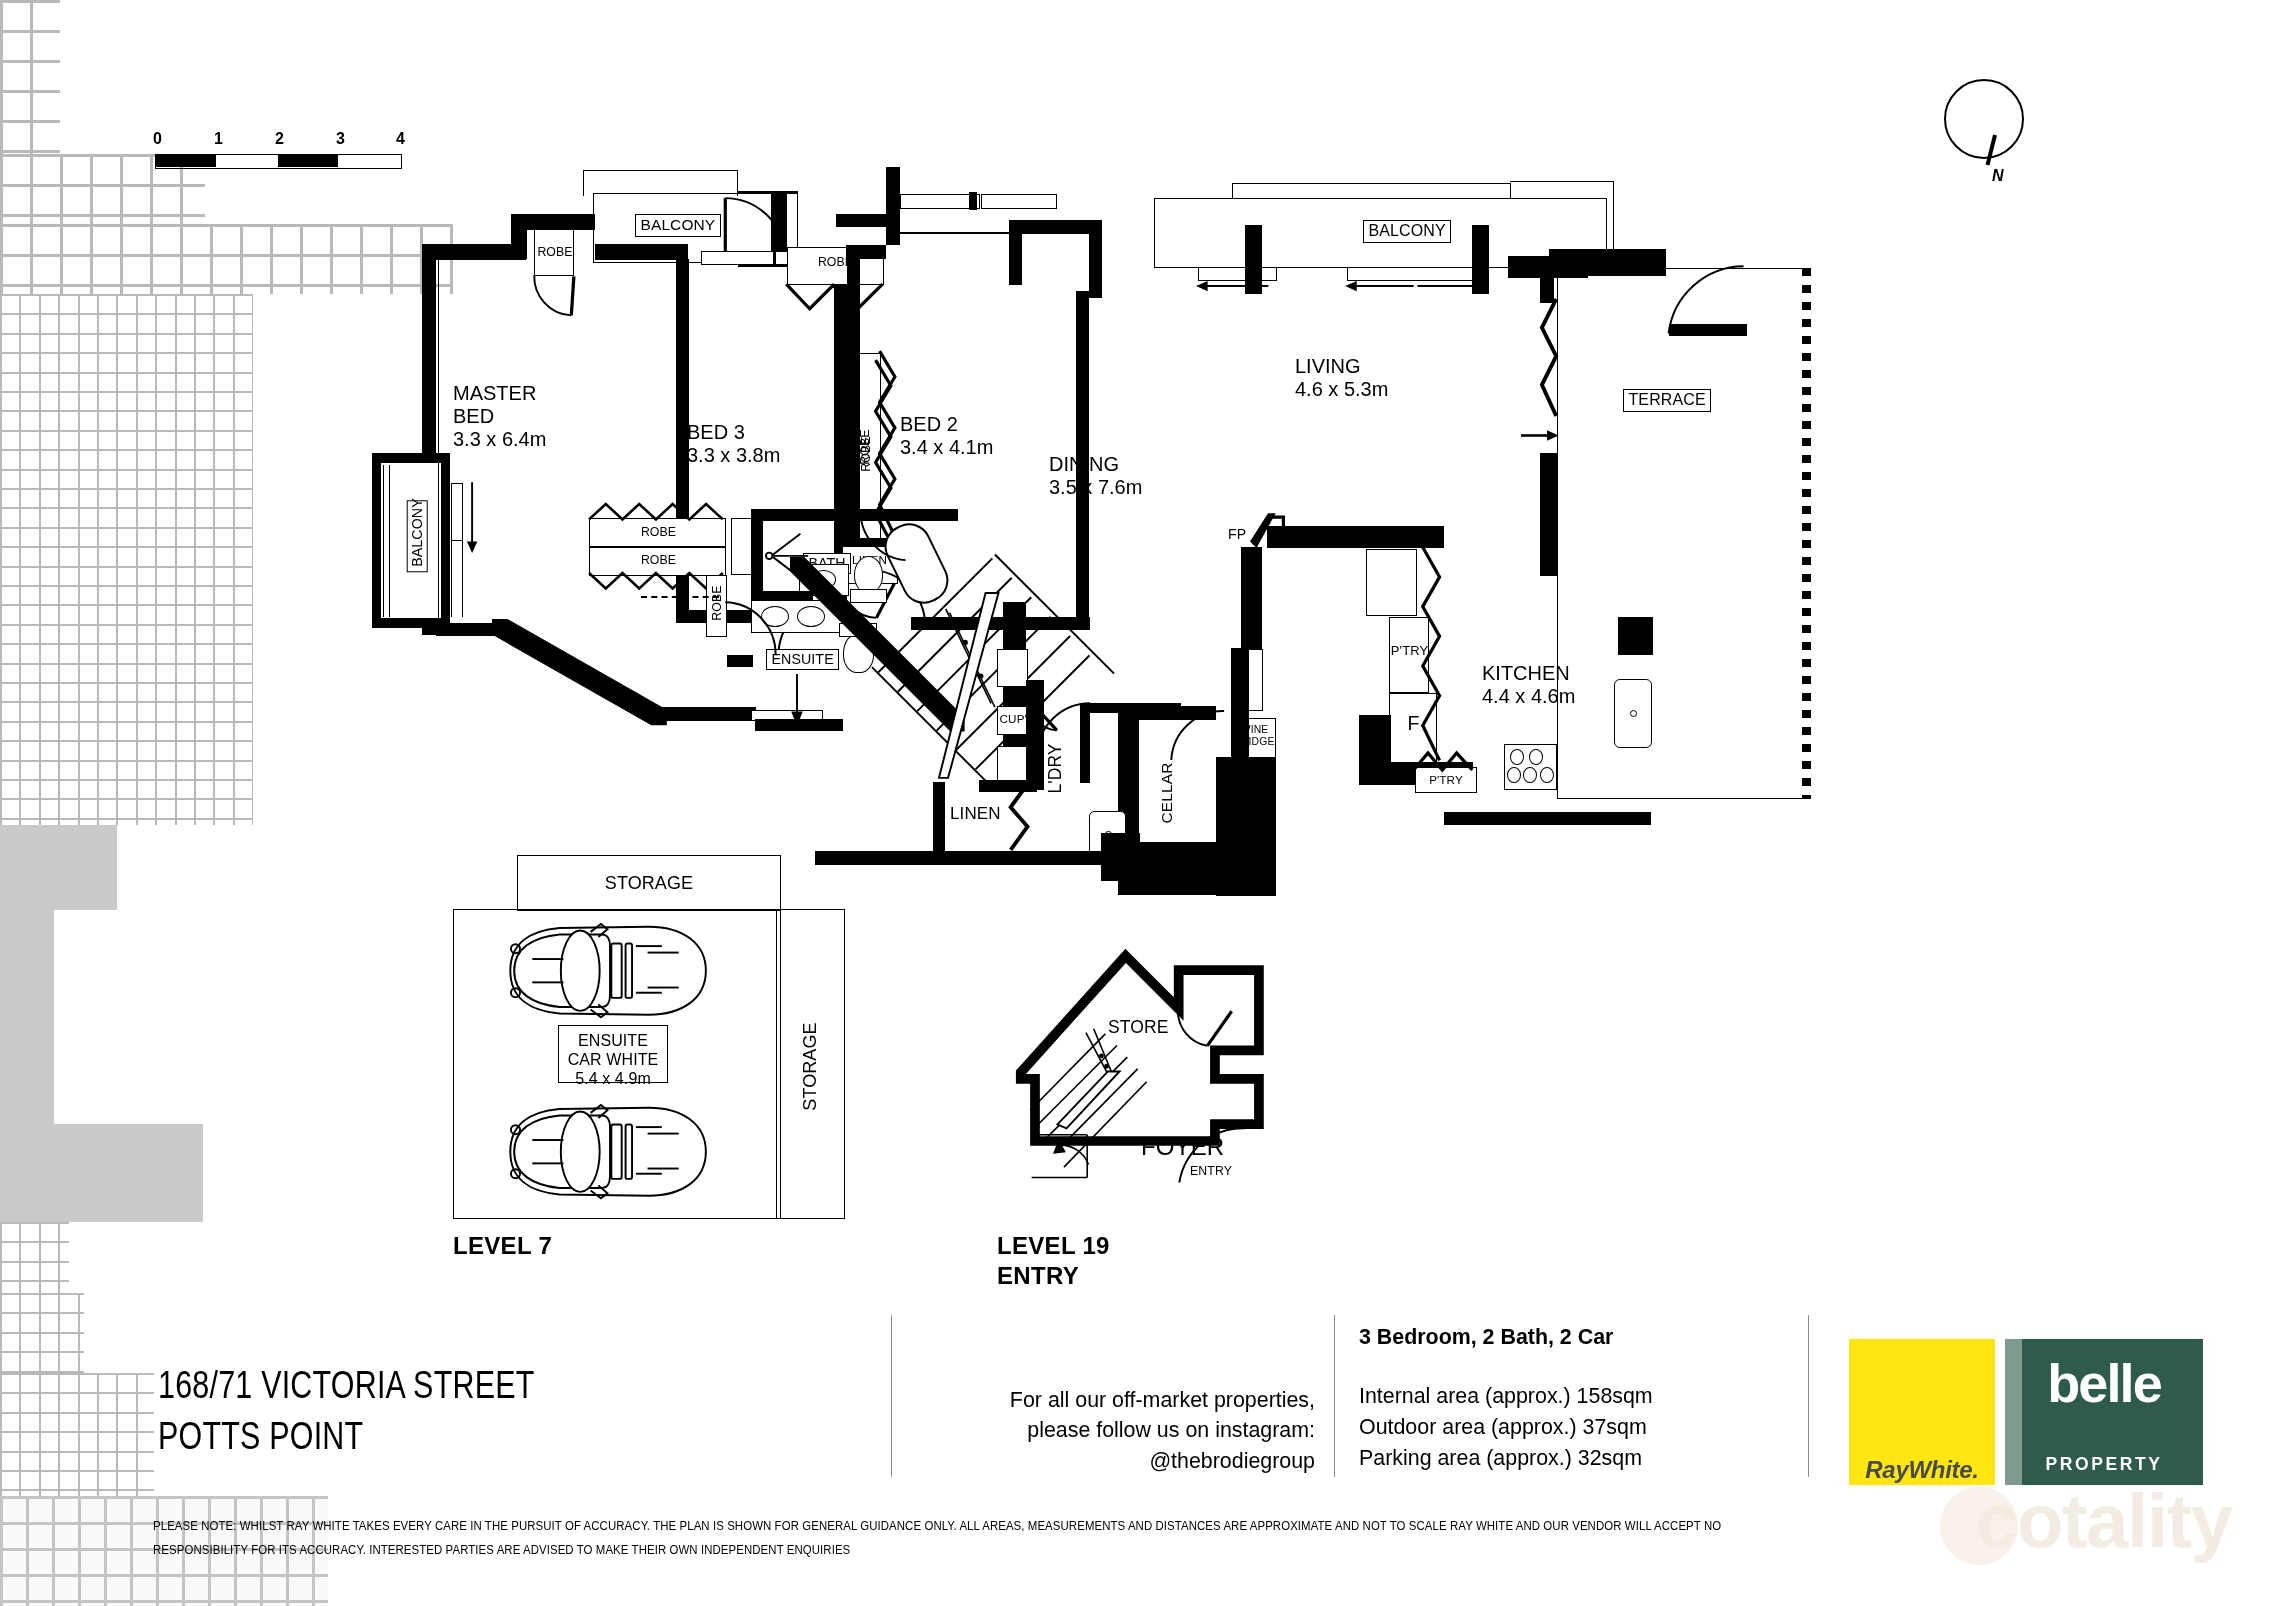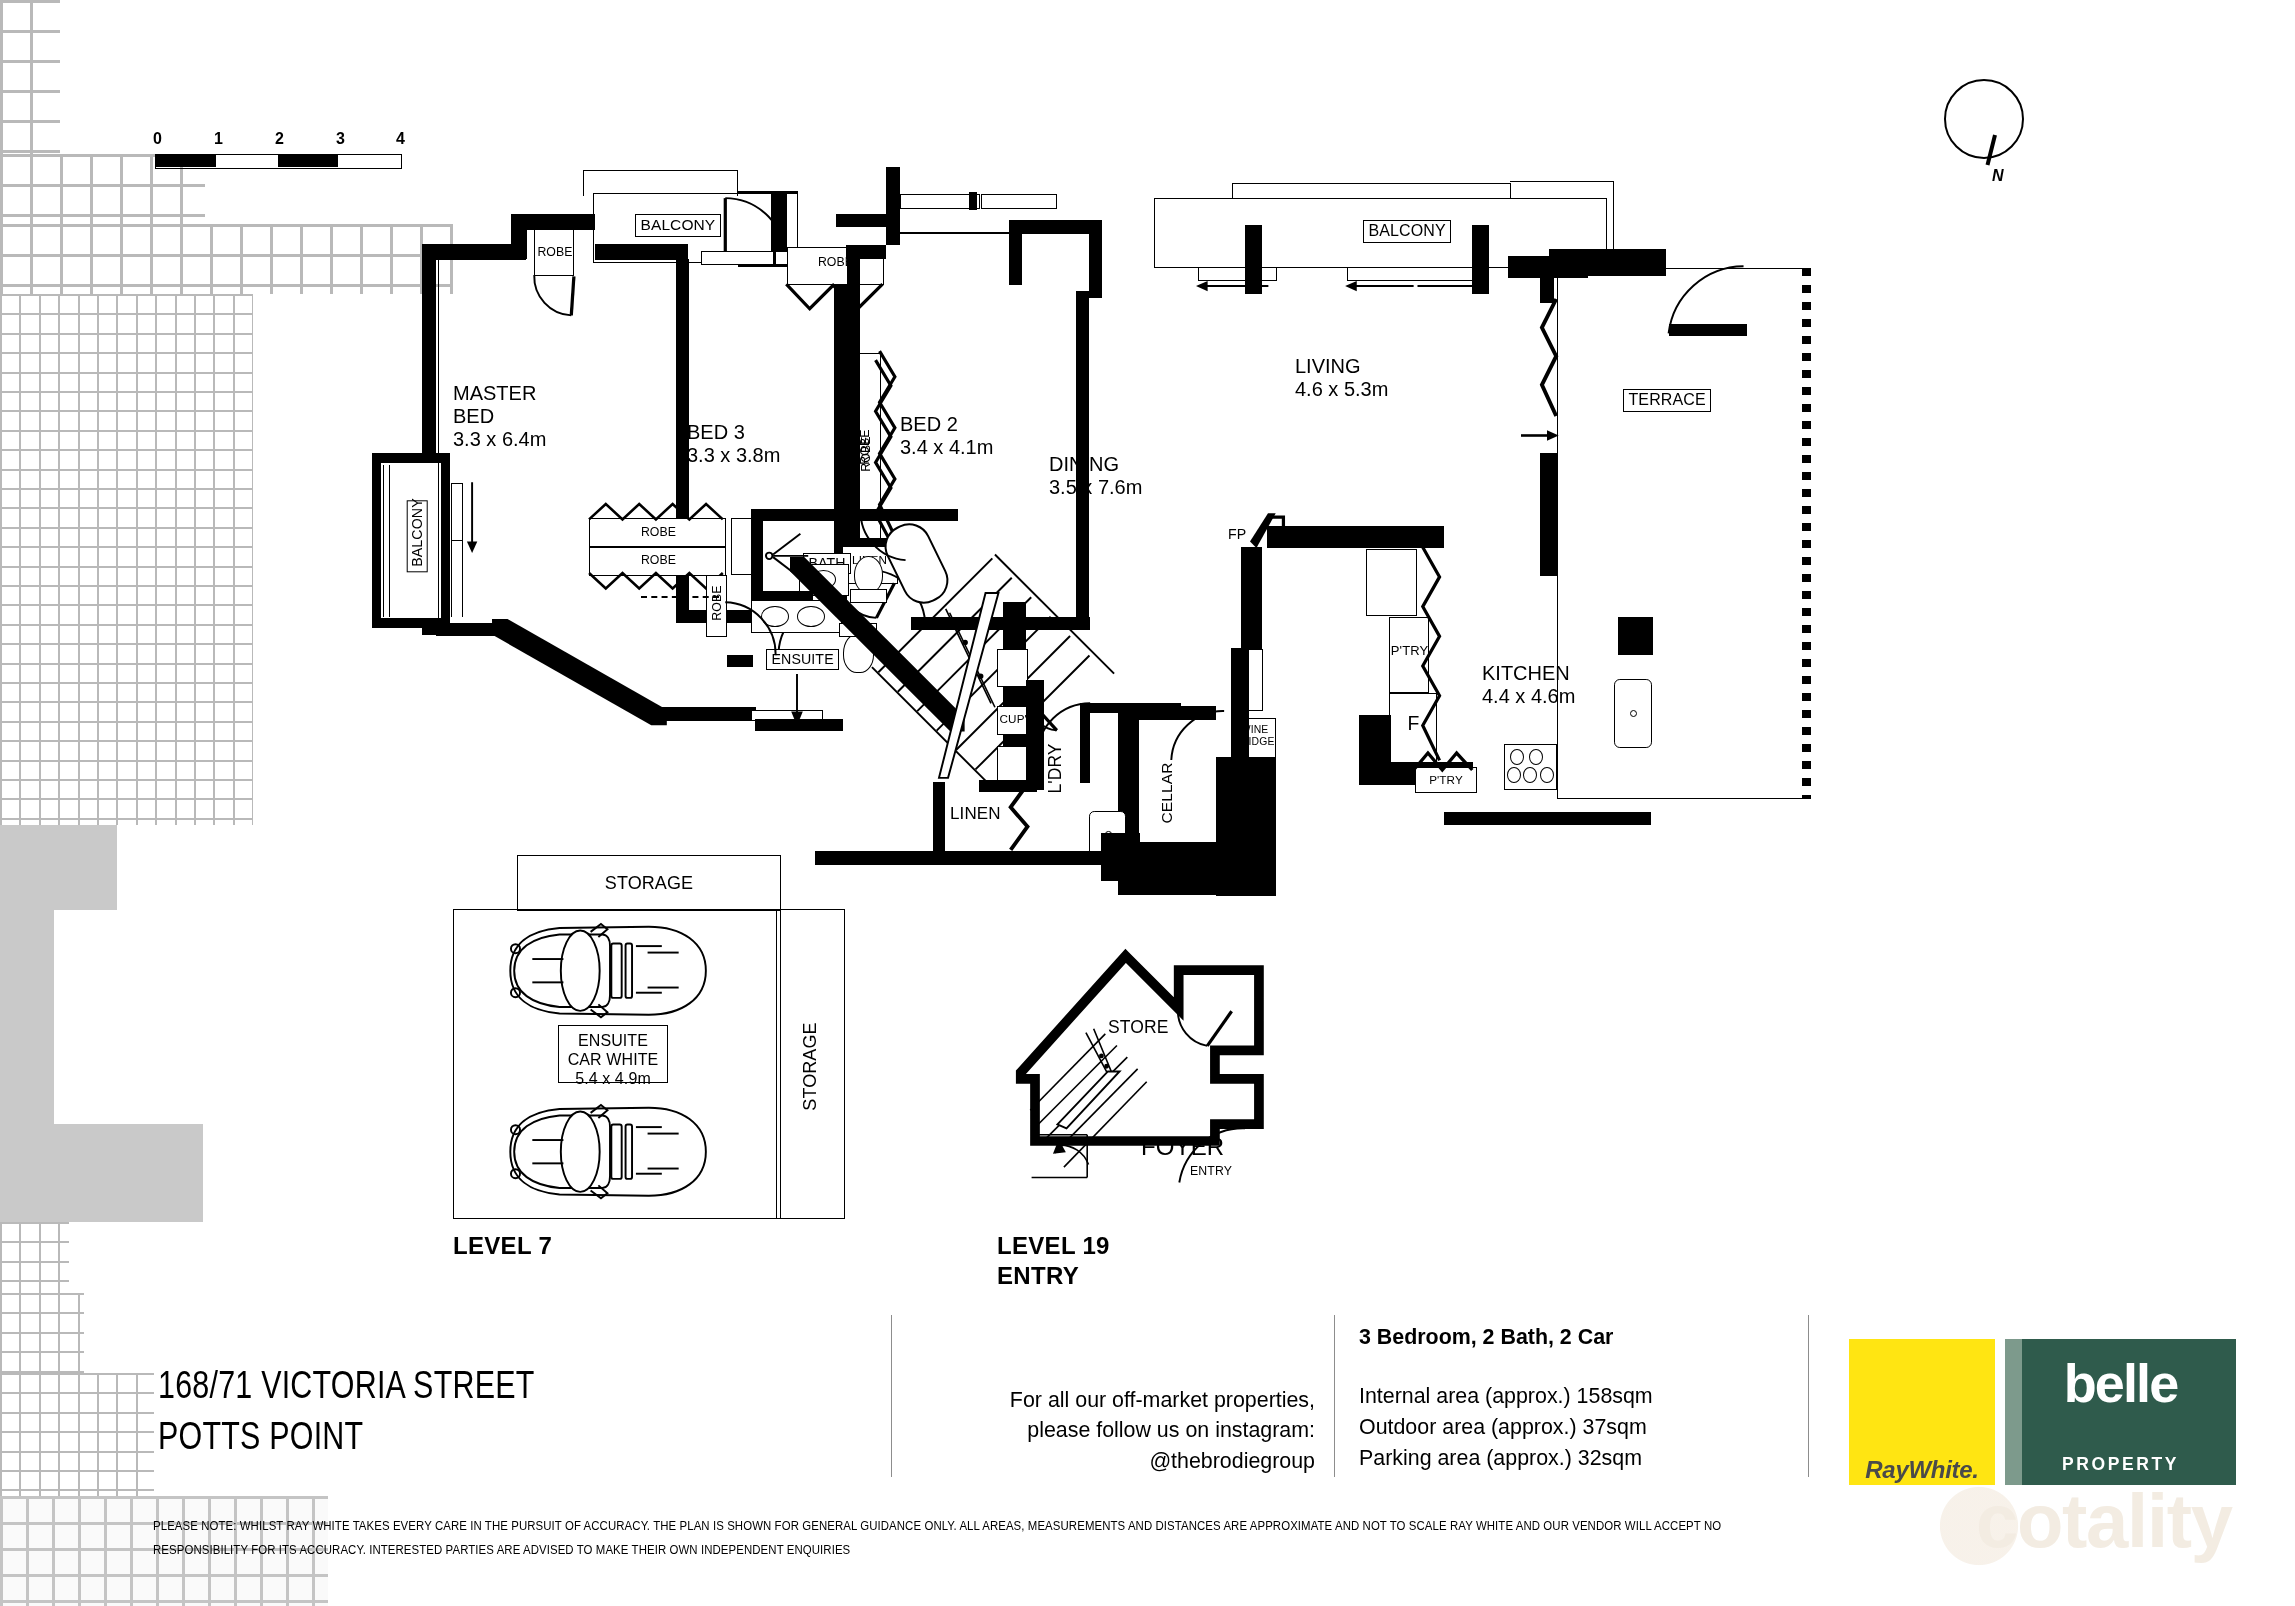--- a/index.html
+++ b/index.html
@@ -556,21 +556,21 @@
   </div>
 
   <div class="specHead" style="left:1359px;top:1325px;">3 Bedroom, 2 Bath, 2 Car</div>
   <div class="specLine" style="left:1359px;top:1381px;">Internal area (approx.) 158sqm</div>
   <div class="specLine" style="left:1359px;top:1412px;">Outdoor area (approx.) 37sqm</div>
   <div class="specLine" style="left:1359px;top:1443px;">Parking area (approx.) 32sqm</div>
 
   <div class="logoRW" style="left:1849px;top:1339px;width:146px;height:146px;">
     <span class="logoRWtxt">RayWhite.</span>
   </div>
-  <div class="logoBelle" style="left:2005px;top:1339px;width:231px;height:146px;">
+  <div class="logoBelle" style="left:2005px;top:1339px;width:198px;height:146px;">
     <span class="logoBelleStripe"></span>
     <span class="belleWord">belle</span>
     <span class="belleSub">PROPERTY</span>
   </div>
 
   <div class="disc" style="left:153px;top:1516px;">PLEASE NOTE: WHILST RAY WHITE TAKES EVERY CARE IN THE PURSUIT OF ACCURACY. THE PLAN IS SHOWN FOR GENERAL GUIDANCE ONLY. ALL AREAS, MEASUREMENTS AND DISTANCES ARE APPROXIMATE AND NOT TO SCALE RAY WHITE AND OUR VENDOR WILL ACCEPT NO</div>
   <div class="disc" style="left:153px;top:1540px;">RESPONSIBILITY FOR ITS ACCURACY. INTERESTED PARTIES ARE ADVISED TO MAKE THEIR OWN INDEPENDENT ENQUIRIES</div>
 </div>
 
 

